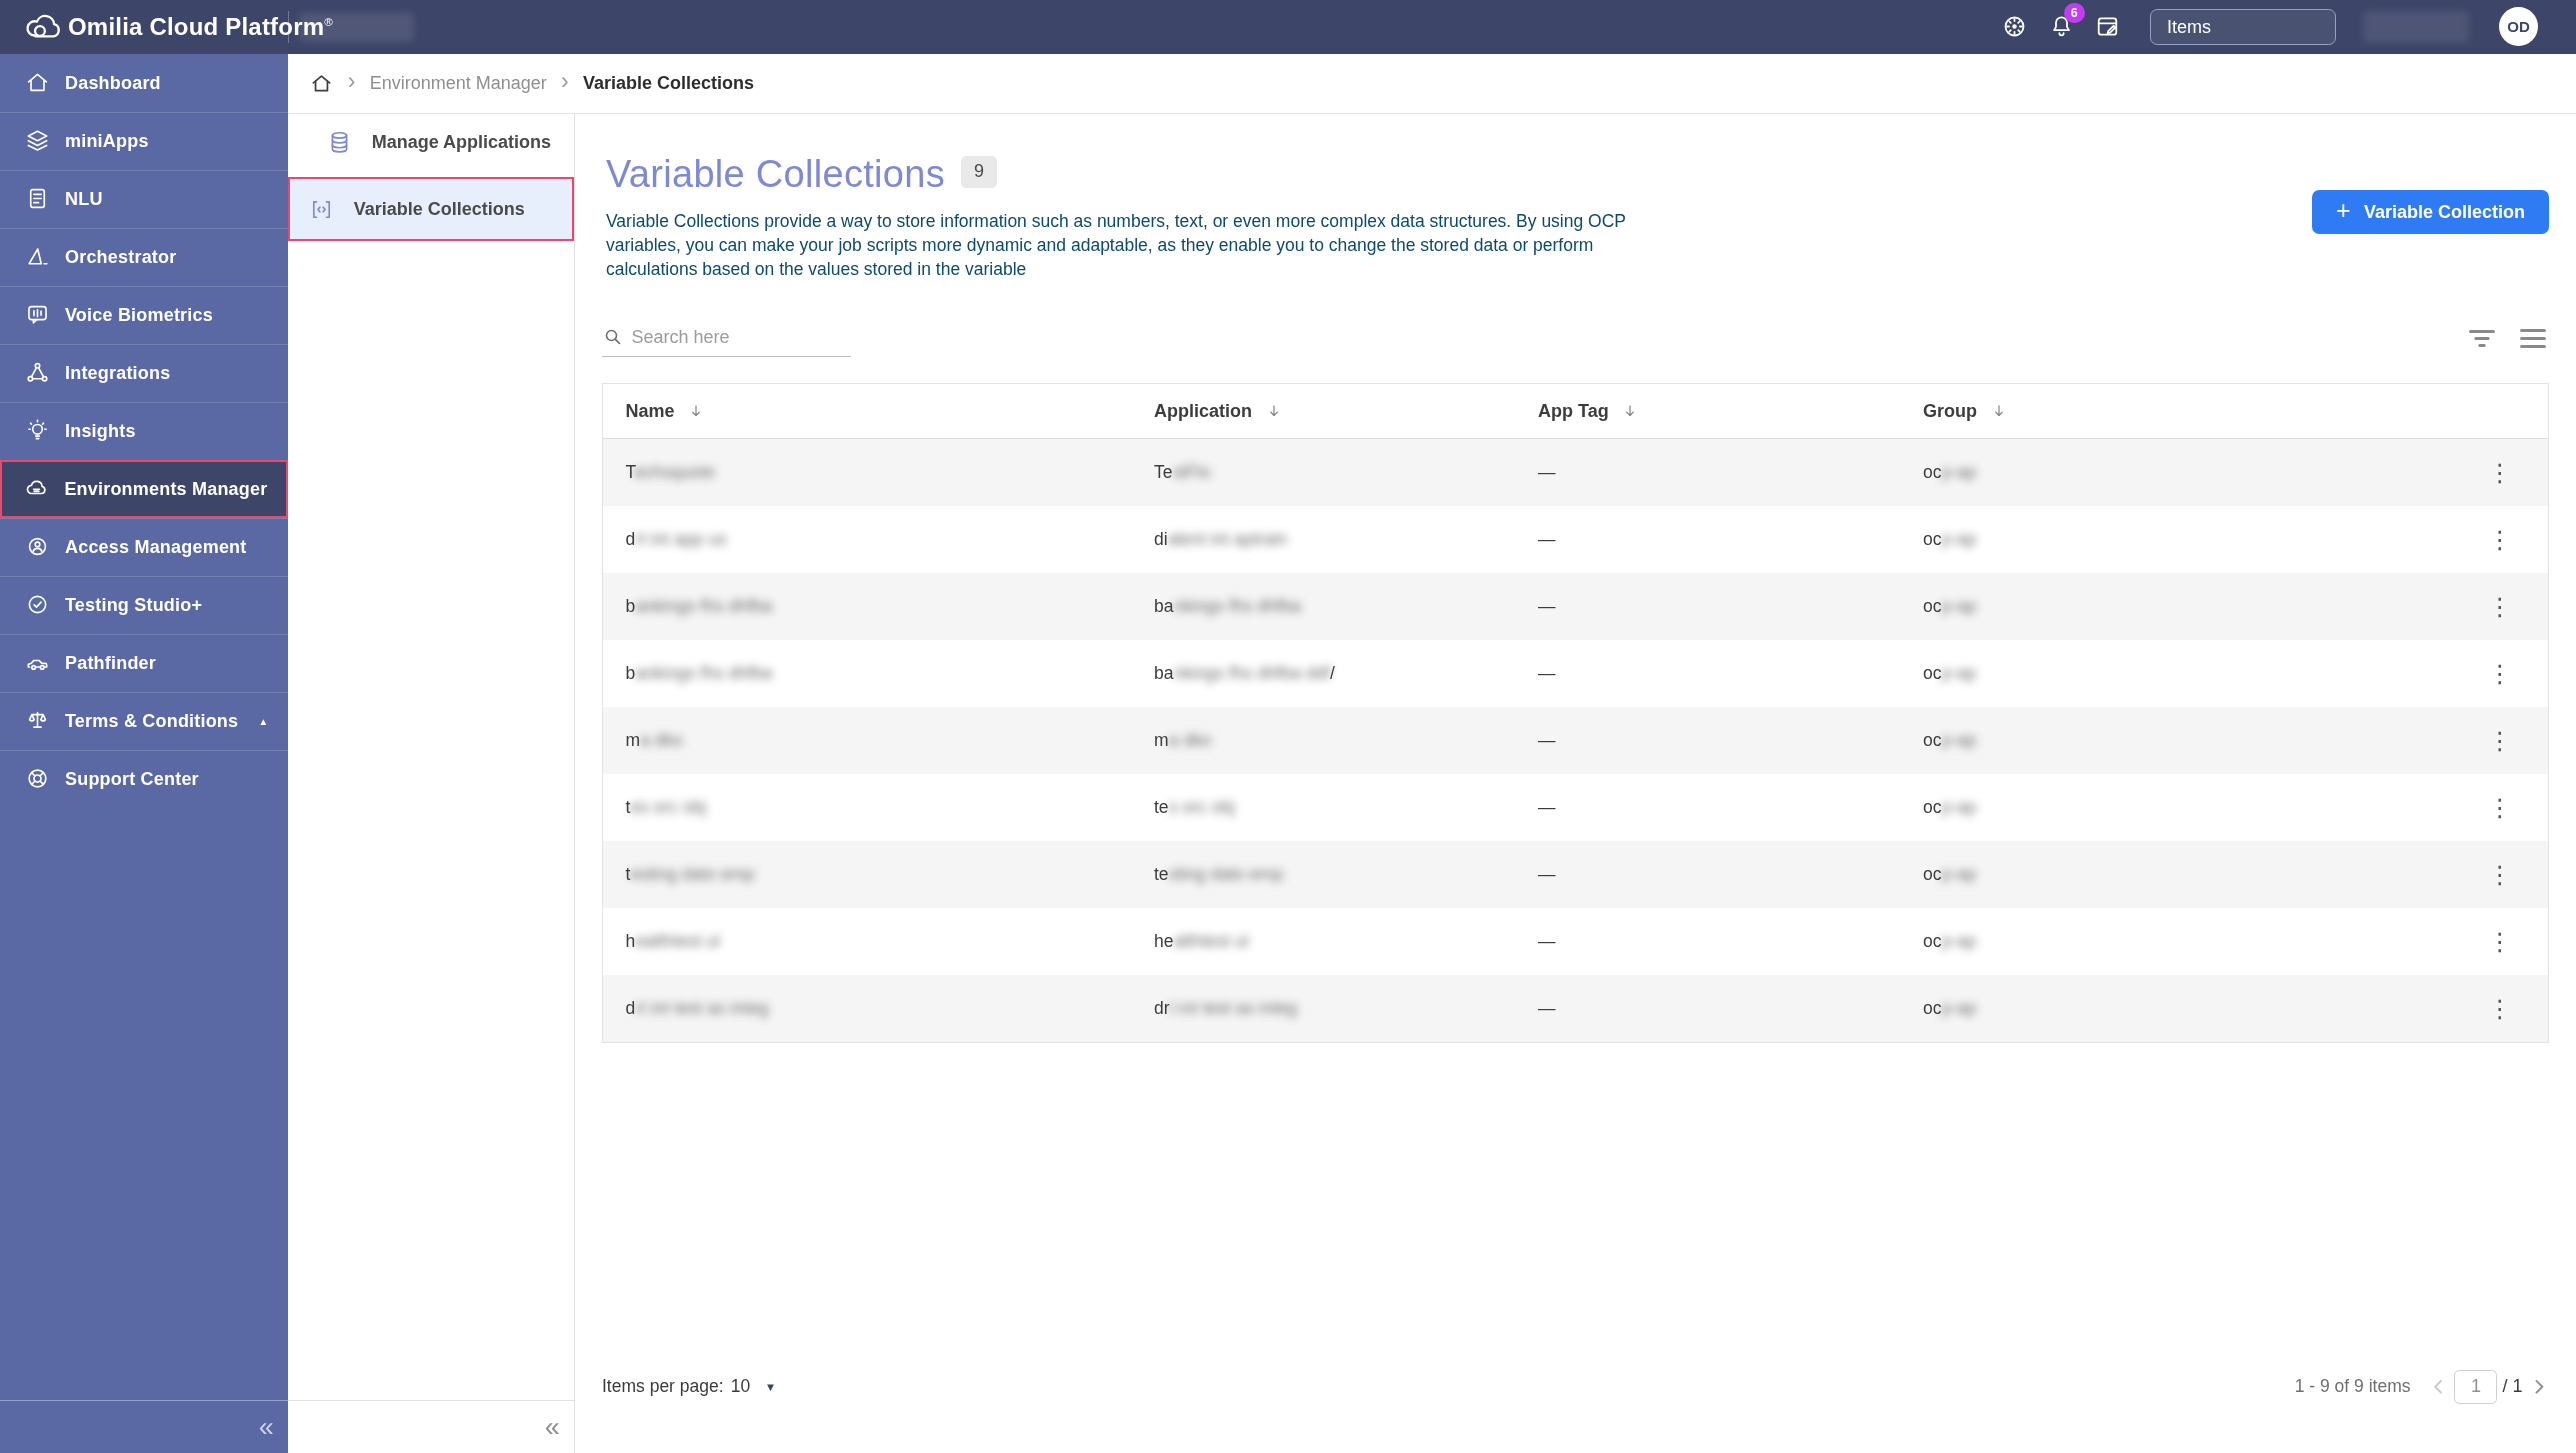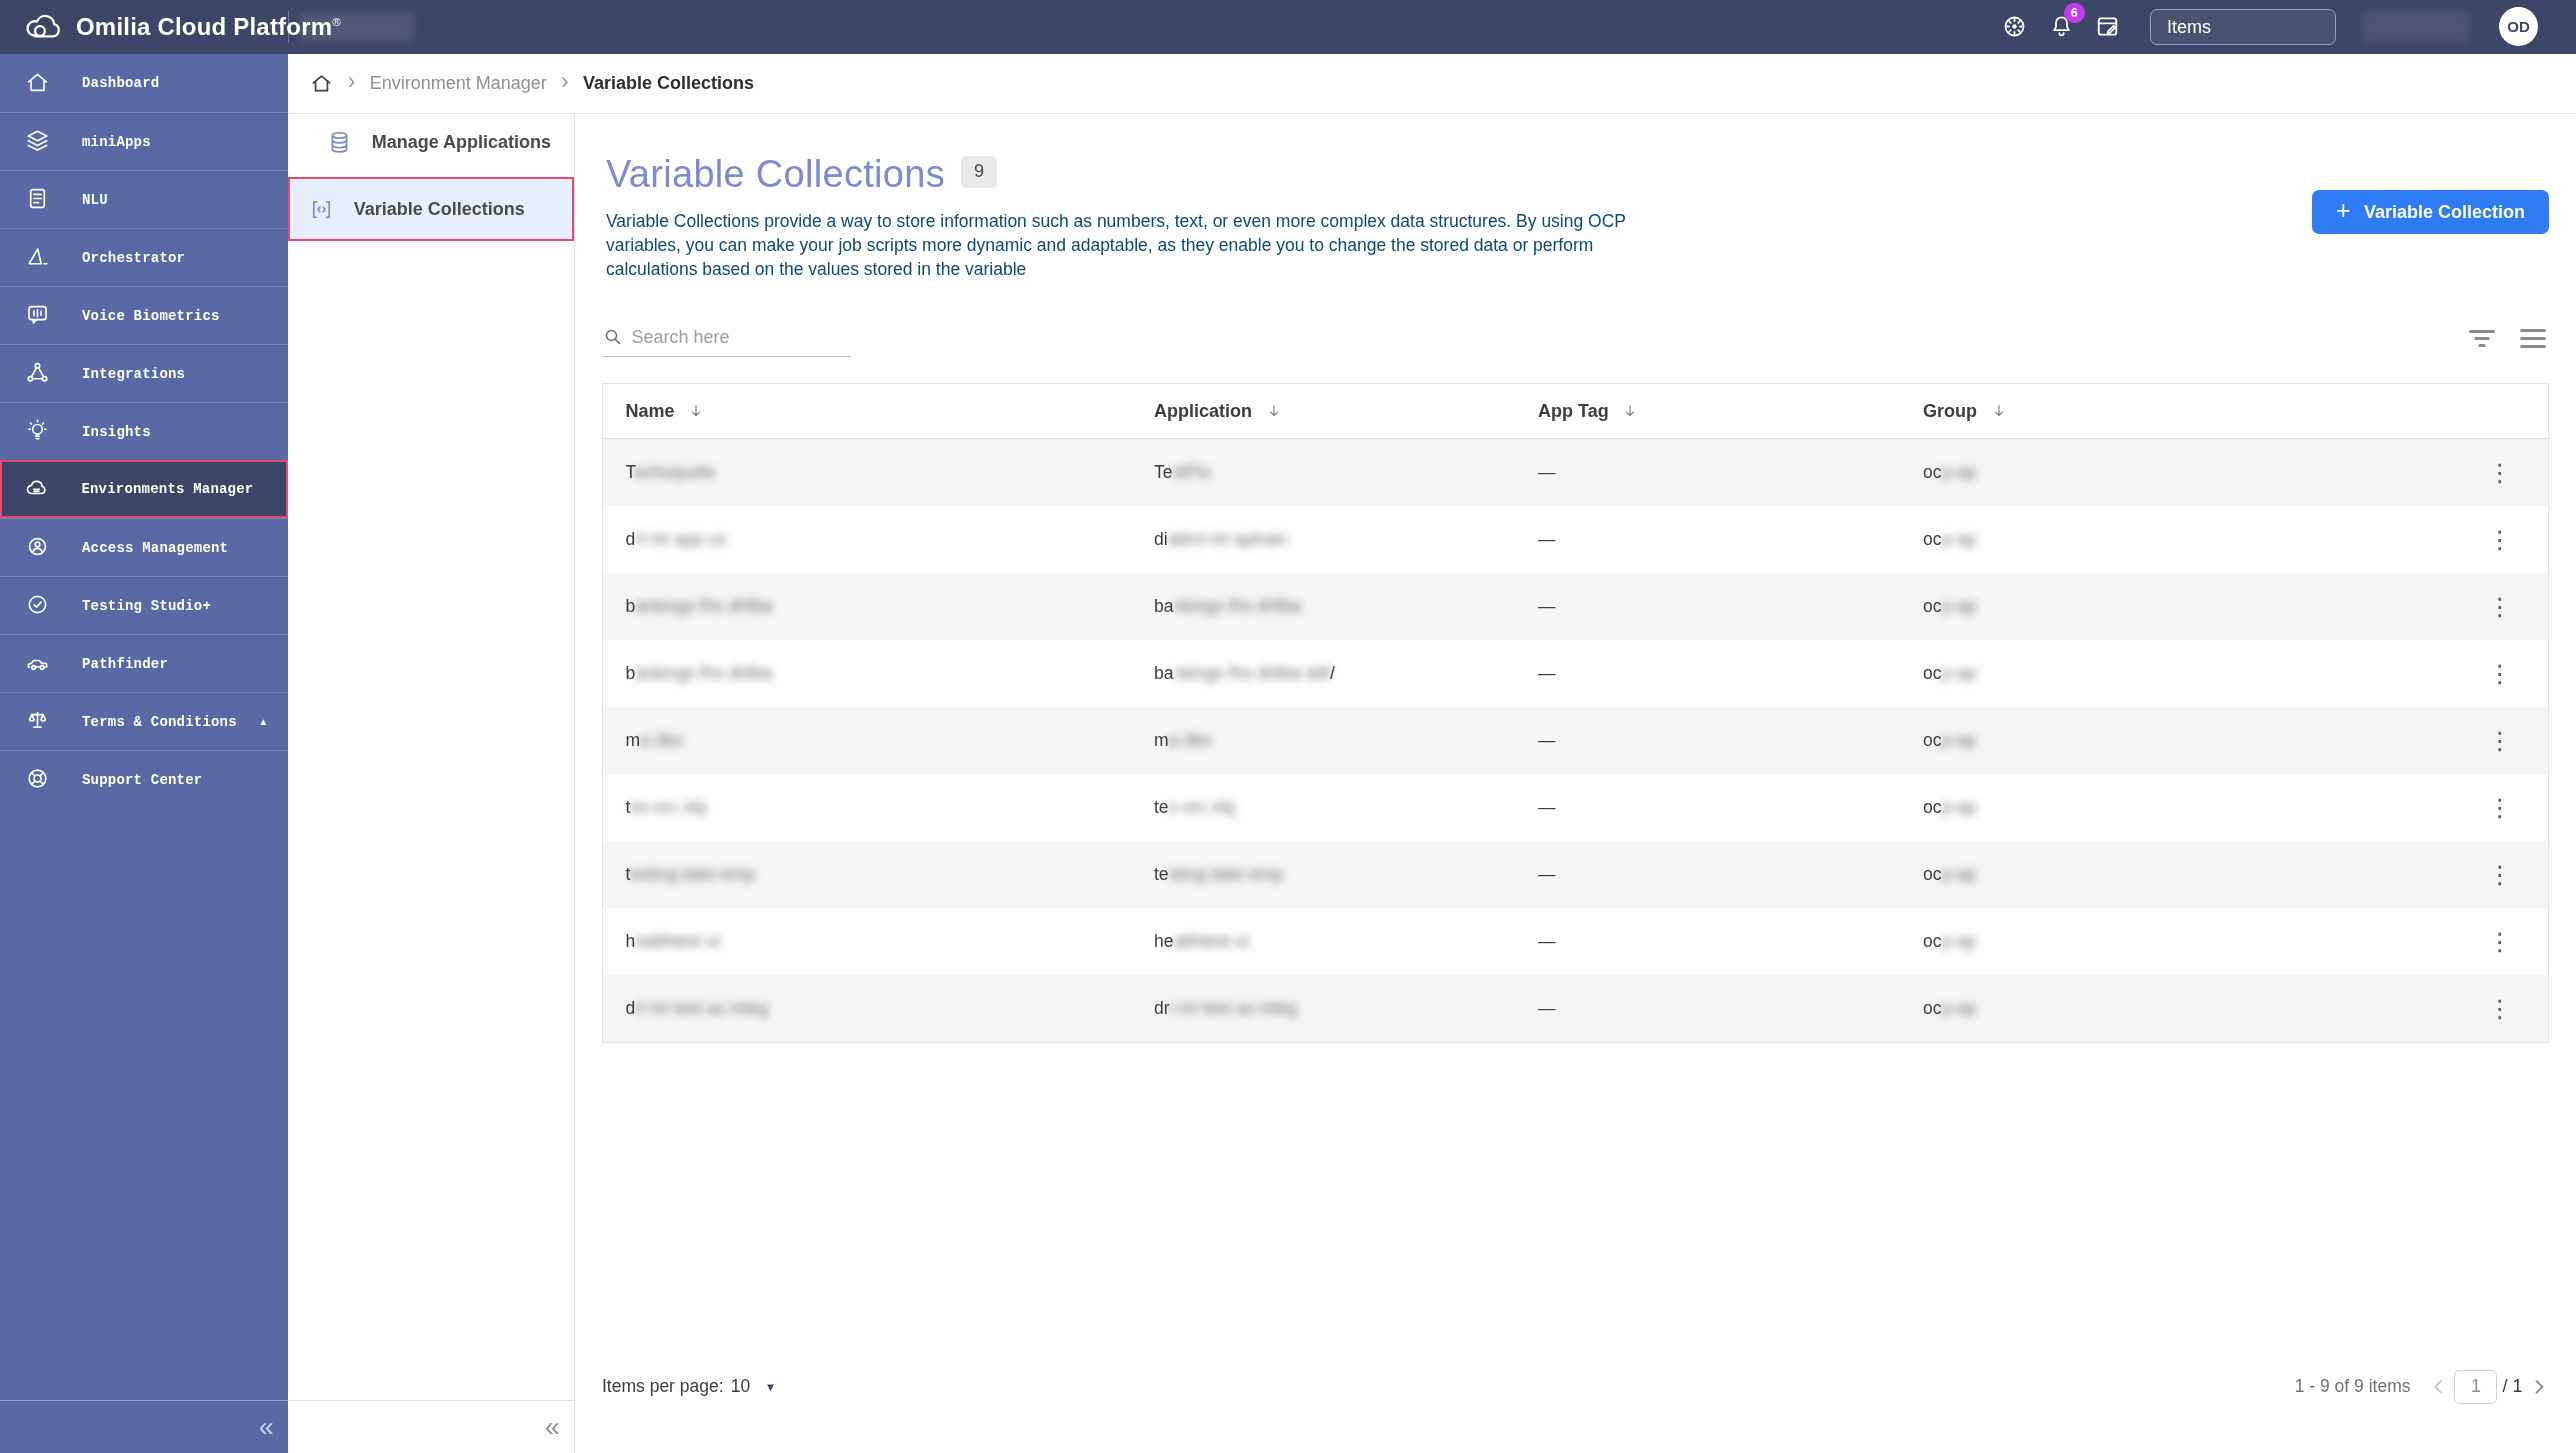--- a/index.html
+++ b/index.html
@@ -2,21 +2,21 @@
 <html style="font-size:14.3px"><head>
 <meta charset="utf-8">
 <style>
   * { box-sizing: border-box; margin: 0; padding: 0; }
   html, body { background: #fff; }
   body { font-family: "Liberation Sans", sans-serif; }
   #stage { position: relative; width: 2576px; height: 1454px; overflow: hidden; background: #fff; }
 
   
   .topbar { position: absolute; left: 0; top: 0; width: 100%; height: 54px; background: #3d4568; z-index: 30; }
-  .logo-wrap { position: absolute; left: 23px; top: 0; height: 54px; display: flex; align-items: center; gap: 12px; color: #fff; }
+  .logo-wrap { position: absolute; left: 23px; top: 0; height: 54px; display: flex; align-items: center; gap: 4px; color: #fff; }
   .logo-cloud svg { display: block; }
   .logo-text { font-size: 24px; font-weight: 700; letter-spacing: 0.2px; }
   .logo-text sup { font-size: 11.6px; font-weight: 400; }
   .topbar-divider { position: absolute; left: 288px; top: 10.7px; height: 32px; width: 0.9px; background: rgba(255,255,255,.28); }
   .topbar-blur1 { position: absolute; left: 299px; top: 11.6px; width: 115px; height: 30px; background: rgba(255,255,255,.10); border-radius: 5.4px; filter: blur(3.6px); }
   .tb-icon { position: absolute; top: 13.4px; width: 27px; height: 27px; color: #fff; cursor: pointer; }
   .tb-icon svg { width: 27px; height: 27px; }
   .tb-help { left: 2001px; }
   .tb-bell { left: 2048px; }
   .tb-compose { left: 2094px; }
@@ -25,21 +25,21 @@
   .topbar-blur2 { position: absolute; left: 2363px; top: 10.7px; width: 106px; height: 32px; background: rgba(255,255,255,.09); border-radius: 4.5px; filter: blur(3.6px); }
   .avatar { position: absolute; left: 2499px; top: 7.2px; width: 39px; height: 39px; border-radius: 50%; background: #fff; color: #3d4568; font-size: 15px; font-weight: 700; display: flex; align-items: center; justify-content: center; cursor: pointer; }
 
   
   .sidebar { position: absolute; left: 0; top: 54px; width: 288px; bottom: 0; background: #5a68a4; z-index: 20; }
   .side-item { height: 58px; display: flex; align-items: center; padding-left: 25px; color: #fff; cursor: pointer; position: relative; }
   .side-item + .side-item { border-top: 0.9px solid rgba(255,255,255,.16); }
   .side-item.sel { background: #3d4568; border: 2.7px solid #e9486f; padding-left: 22.4px; }
   .s-icon { width: 27px; height: 27px; flex: 0 0 27px; color: #fff; }
   .s-icon svg { width: 25px; height: 25px; }
-  .s-label { margin-left: 30px; font-size: 14px; font-weight: 600; letter-spacing: 0.2px; white-space: nowrap; font-family: Liberation Mono, monospace; }
+  .s-label { margin-left: 13px; font-size: 18px; font-weight: 600; letter-spacing: 0.2px; white-space: nowrap; }
   .s-caret { margin-left: auto; margin-right: 19.7px; font-size: 9.8px; color: #fff; }
   .side-footer { position: absolute; left: 0; right: 0; bottom: 0; height: 54px; border-top: 0.9px solid rgba(255,255,255,.38); }
   .side-collapse { position: absolute; right: 14.3px; top: 10.7px; font-size: 27px; color: #ccd3ec; cursor: pointer; }
 
   
   .crumbbar { position: absolute; left: 288px; top: 54px; right: 0; height: 60px; background: #fff; border-bottom: 0.9px solid #e4e4e4; display: flex; align-items: center; padding-left: 22.4px; z-index: 10; }
   .crumb-home { width: 23px; height: 23px; color: #3f3f3f; cursor: pointer; }
   .crumb-home svg { width: 23px; height: 23px; }
   .crumb-sep { margin: 0 14.3px; color: #9a9a9a; font-size: 23px; line-height: 1; transform: translateY(-1.8px); }
   .crumb-link { color: #8f8f8f; font-size: 18px; cursor: pointer; }

